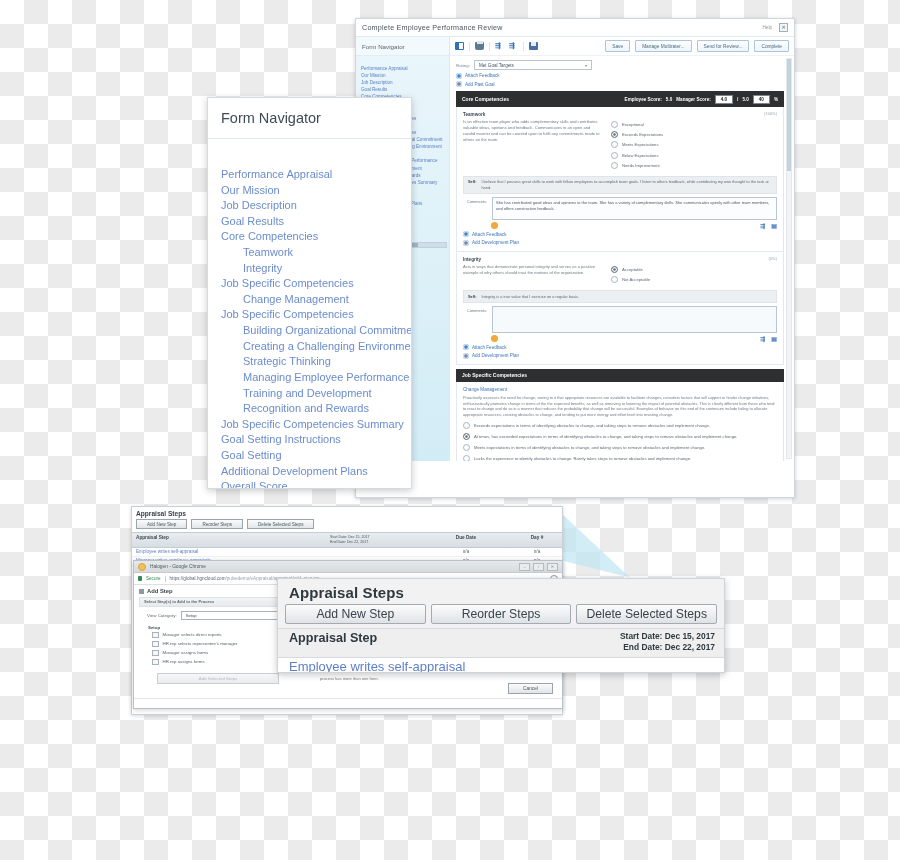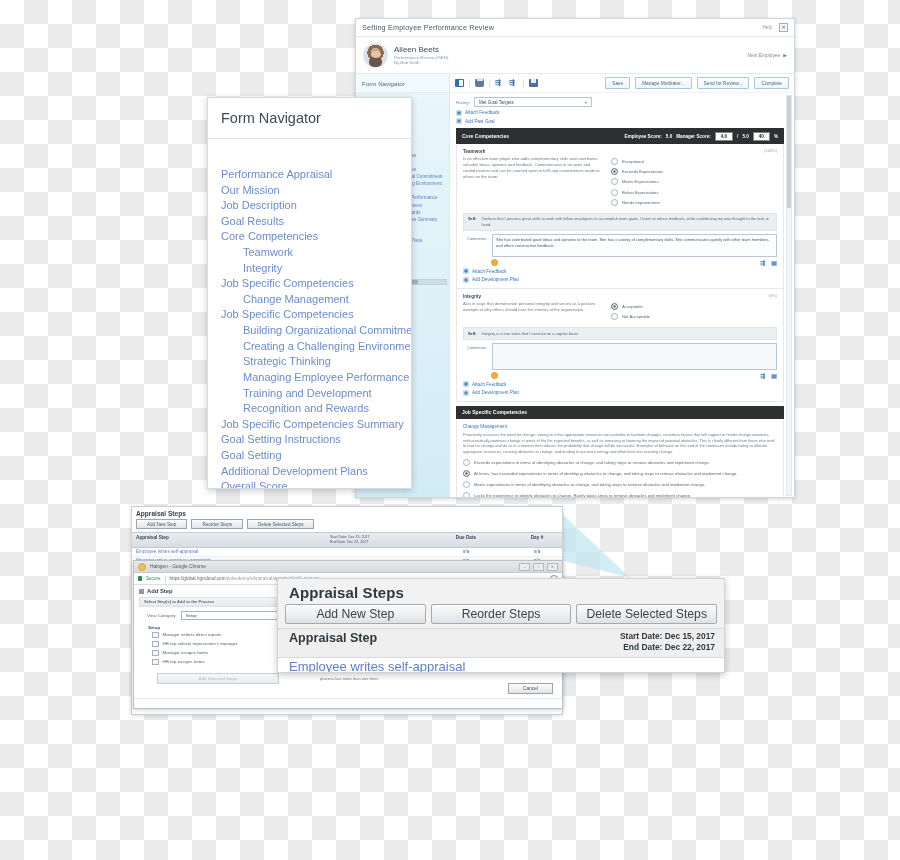--- a/index.html
+++ b/index.html
@@ -204,39 +204,27 @@
 <div class="stage">
 
   <svg class="cone" width="900" height="860" style="left:0;top:0;">
     <polygon points="410,105 410,480 470,300 470,120" fill="#bfe5f1" opacity="0.85"></polygon>
     <polygon points="560,512 560,560 720,600 720,662" fill="#bfe5f1" opacity="0.7"></polygon>
     <polygon points="276,600 276,672 150,560 150,545" fill="#cfeaf4" opacity="0.75"></polygon>
   </svg>
 
   <div class="app-window">
     <div class="app-titlebar">
-      <div class="app-title">Setting Employee Performance Review</div>
+      <div class="app-title">Complete Employee Performance Review</div>
       <div class="tb-right">
         <span class="help-lnk">Help</span>
         <span class="close-x">✕</span>
       </div>
     </div>
 
-    <div class="emp-bar">
-      <div class="avatar"></div>
-      <div class="emp-meta">
-        <div class="emp-name">Aileen Beets</div>
-        <div class="emp-sub">Performance Review (GEN)</div>
-        <div class="emp-sub">By Bob Keith</div>
-      </div>
-      <div class="next-emp">
-        <span>Next Employee</span>
-        <span class="arr">▶</span>
-      </div>
-    </div>
 
     <div class="app-body">
       <div class="nav-col">
         <div class="nav-head">Form Navigator</div>
         <ul class="nav-list" id="nav-list">
             <li class="">Performance Appraisal</li>
             <li class="">Our Mission</li>
             <li class="">Job Description</li>
             <li class="">Goal Results</li>
             <li class="">Core Competencies</li>

